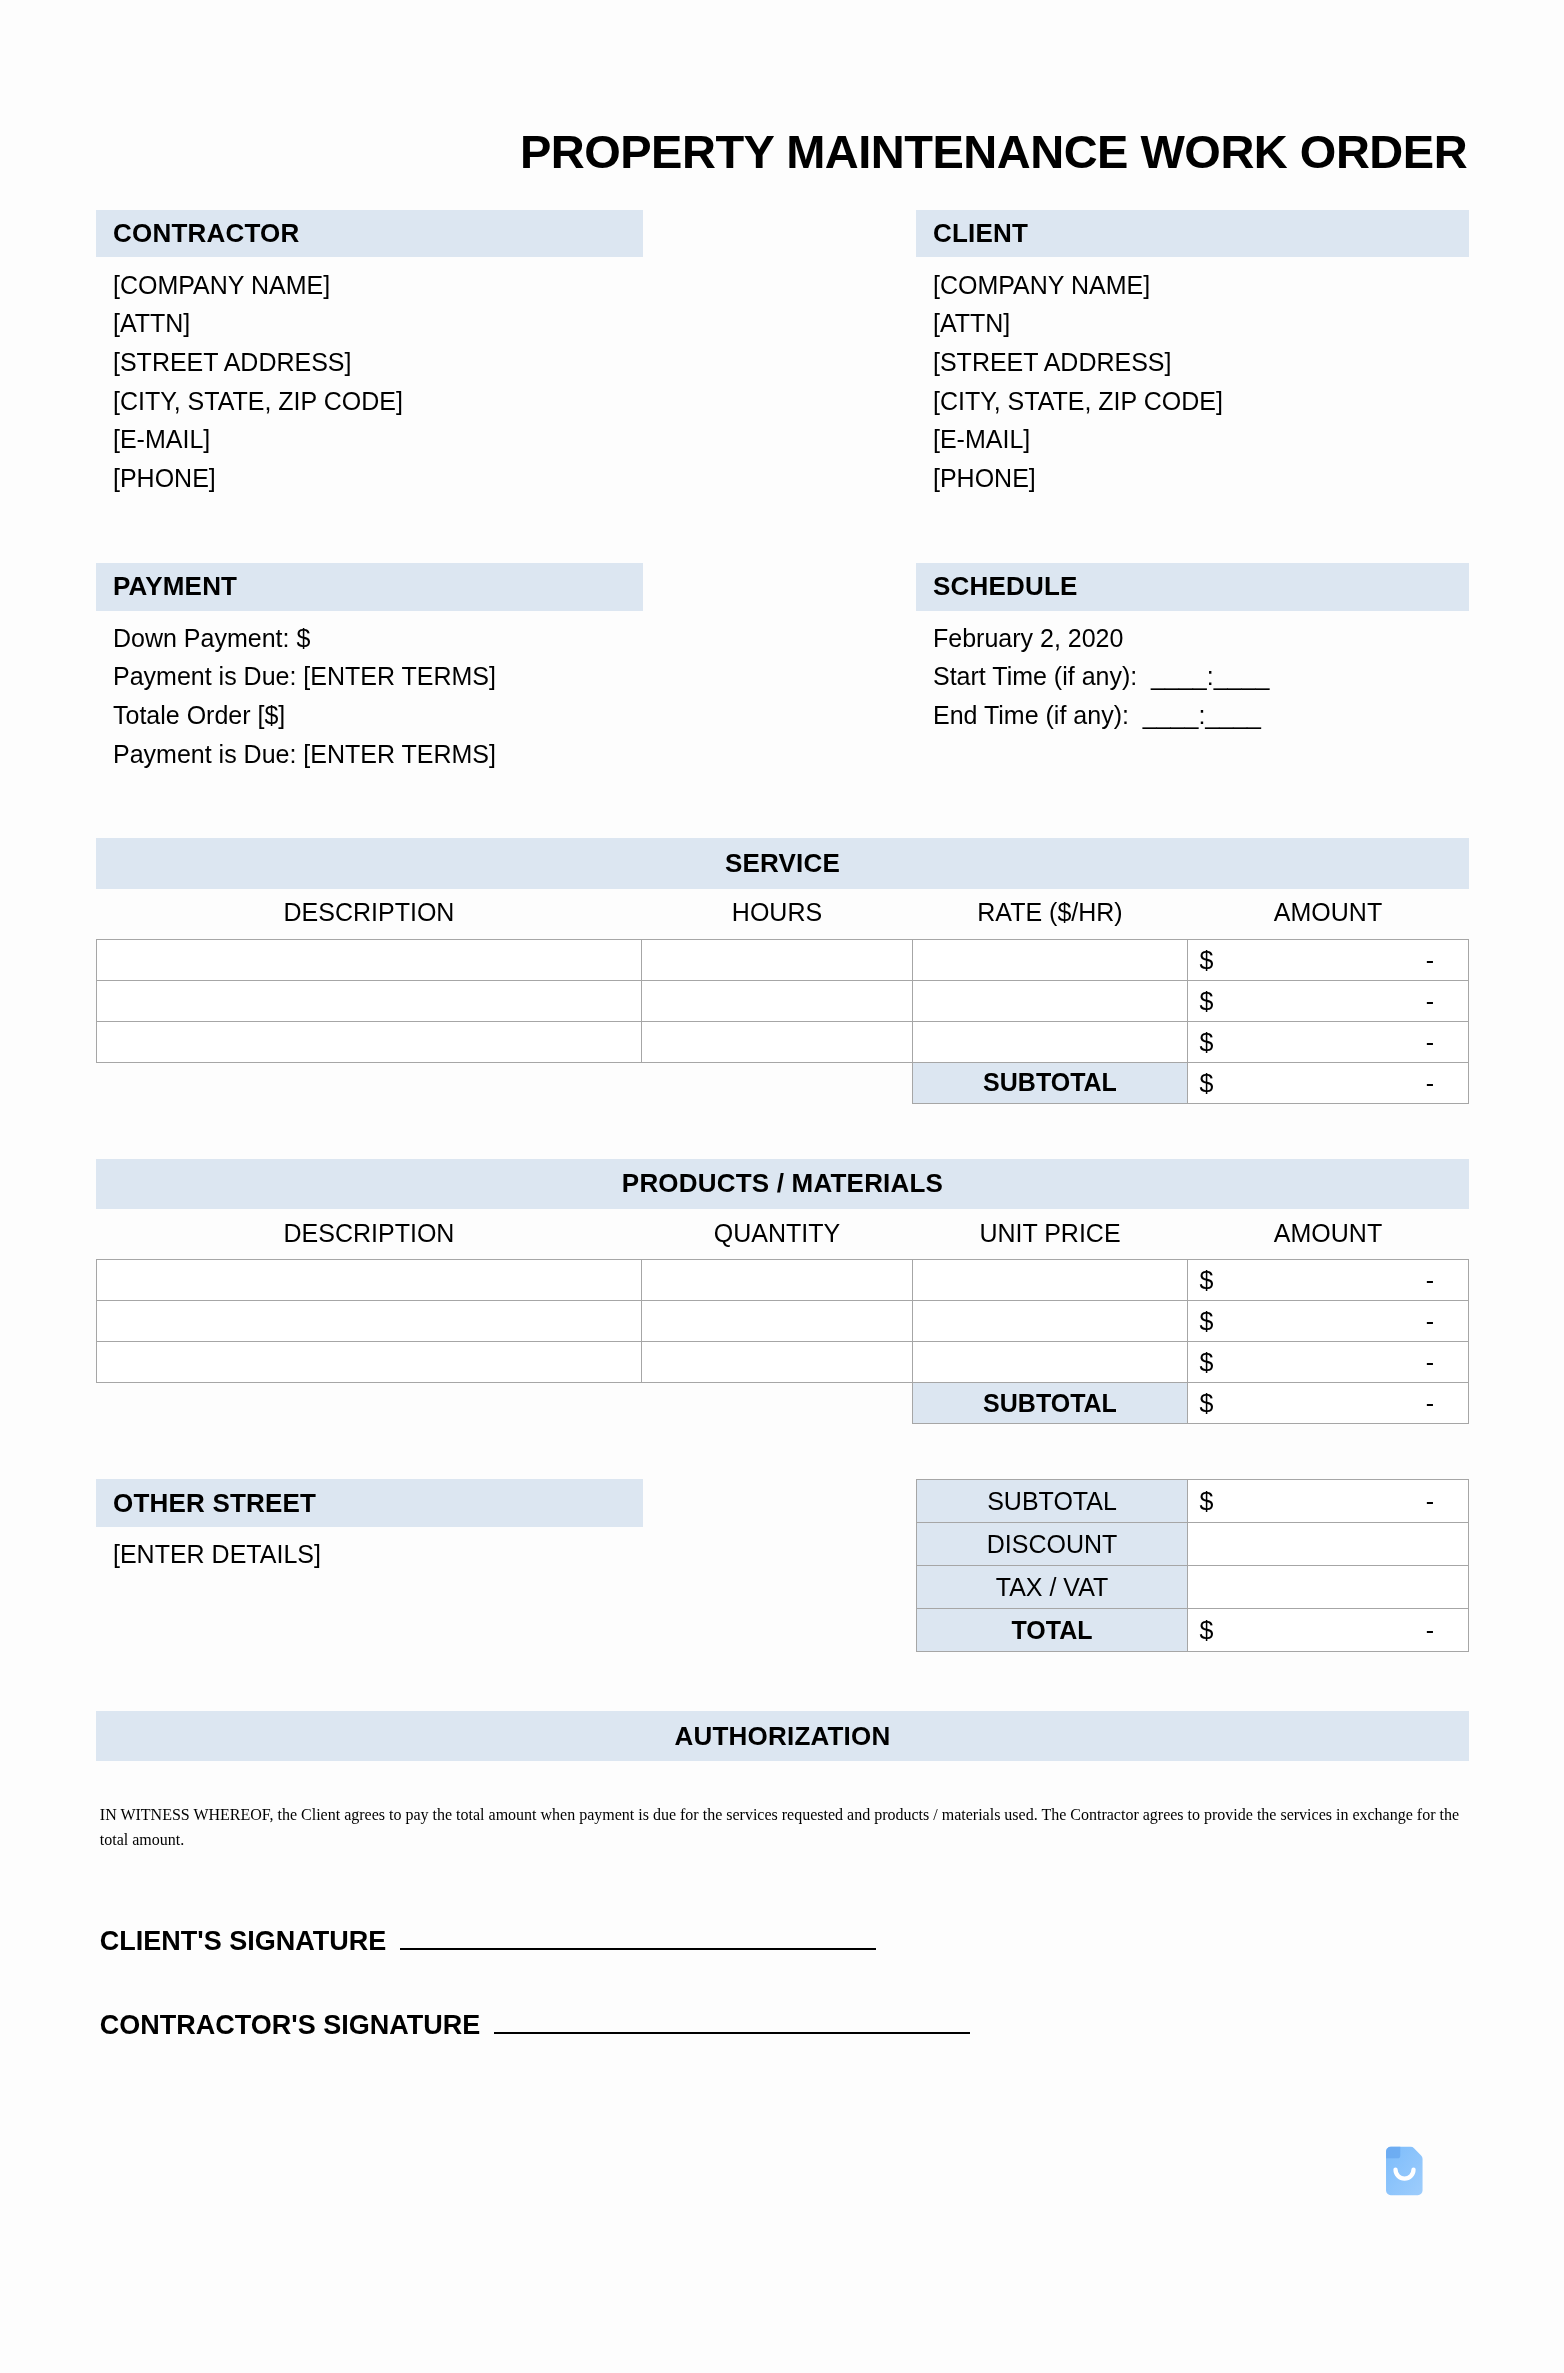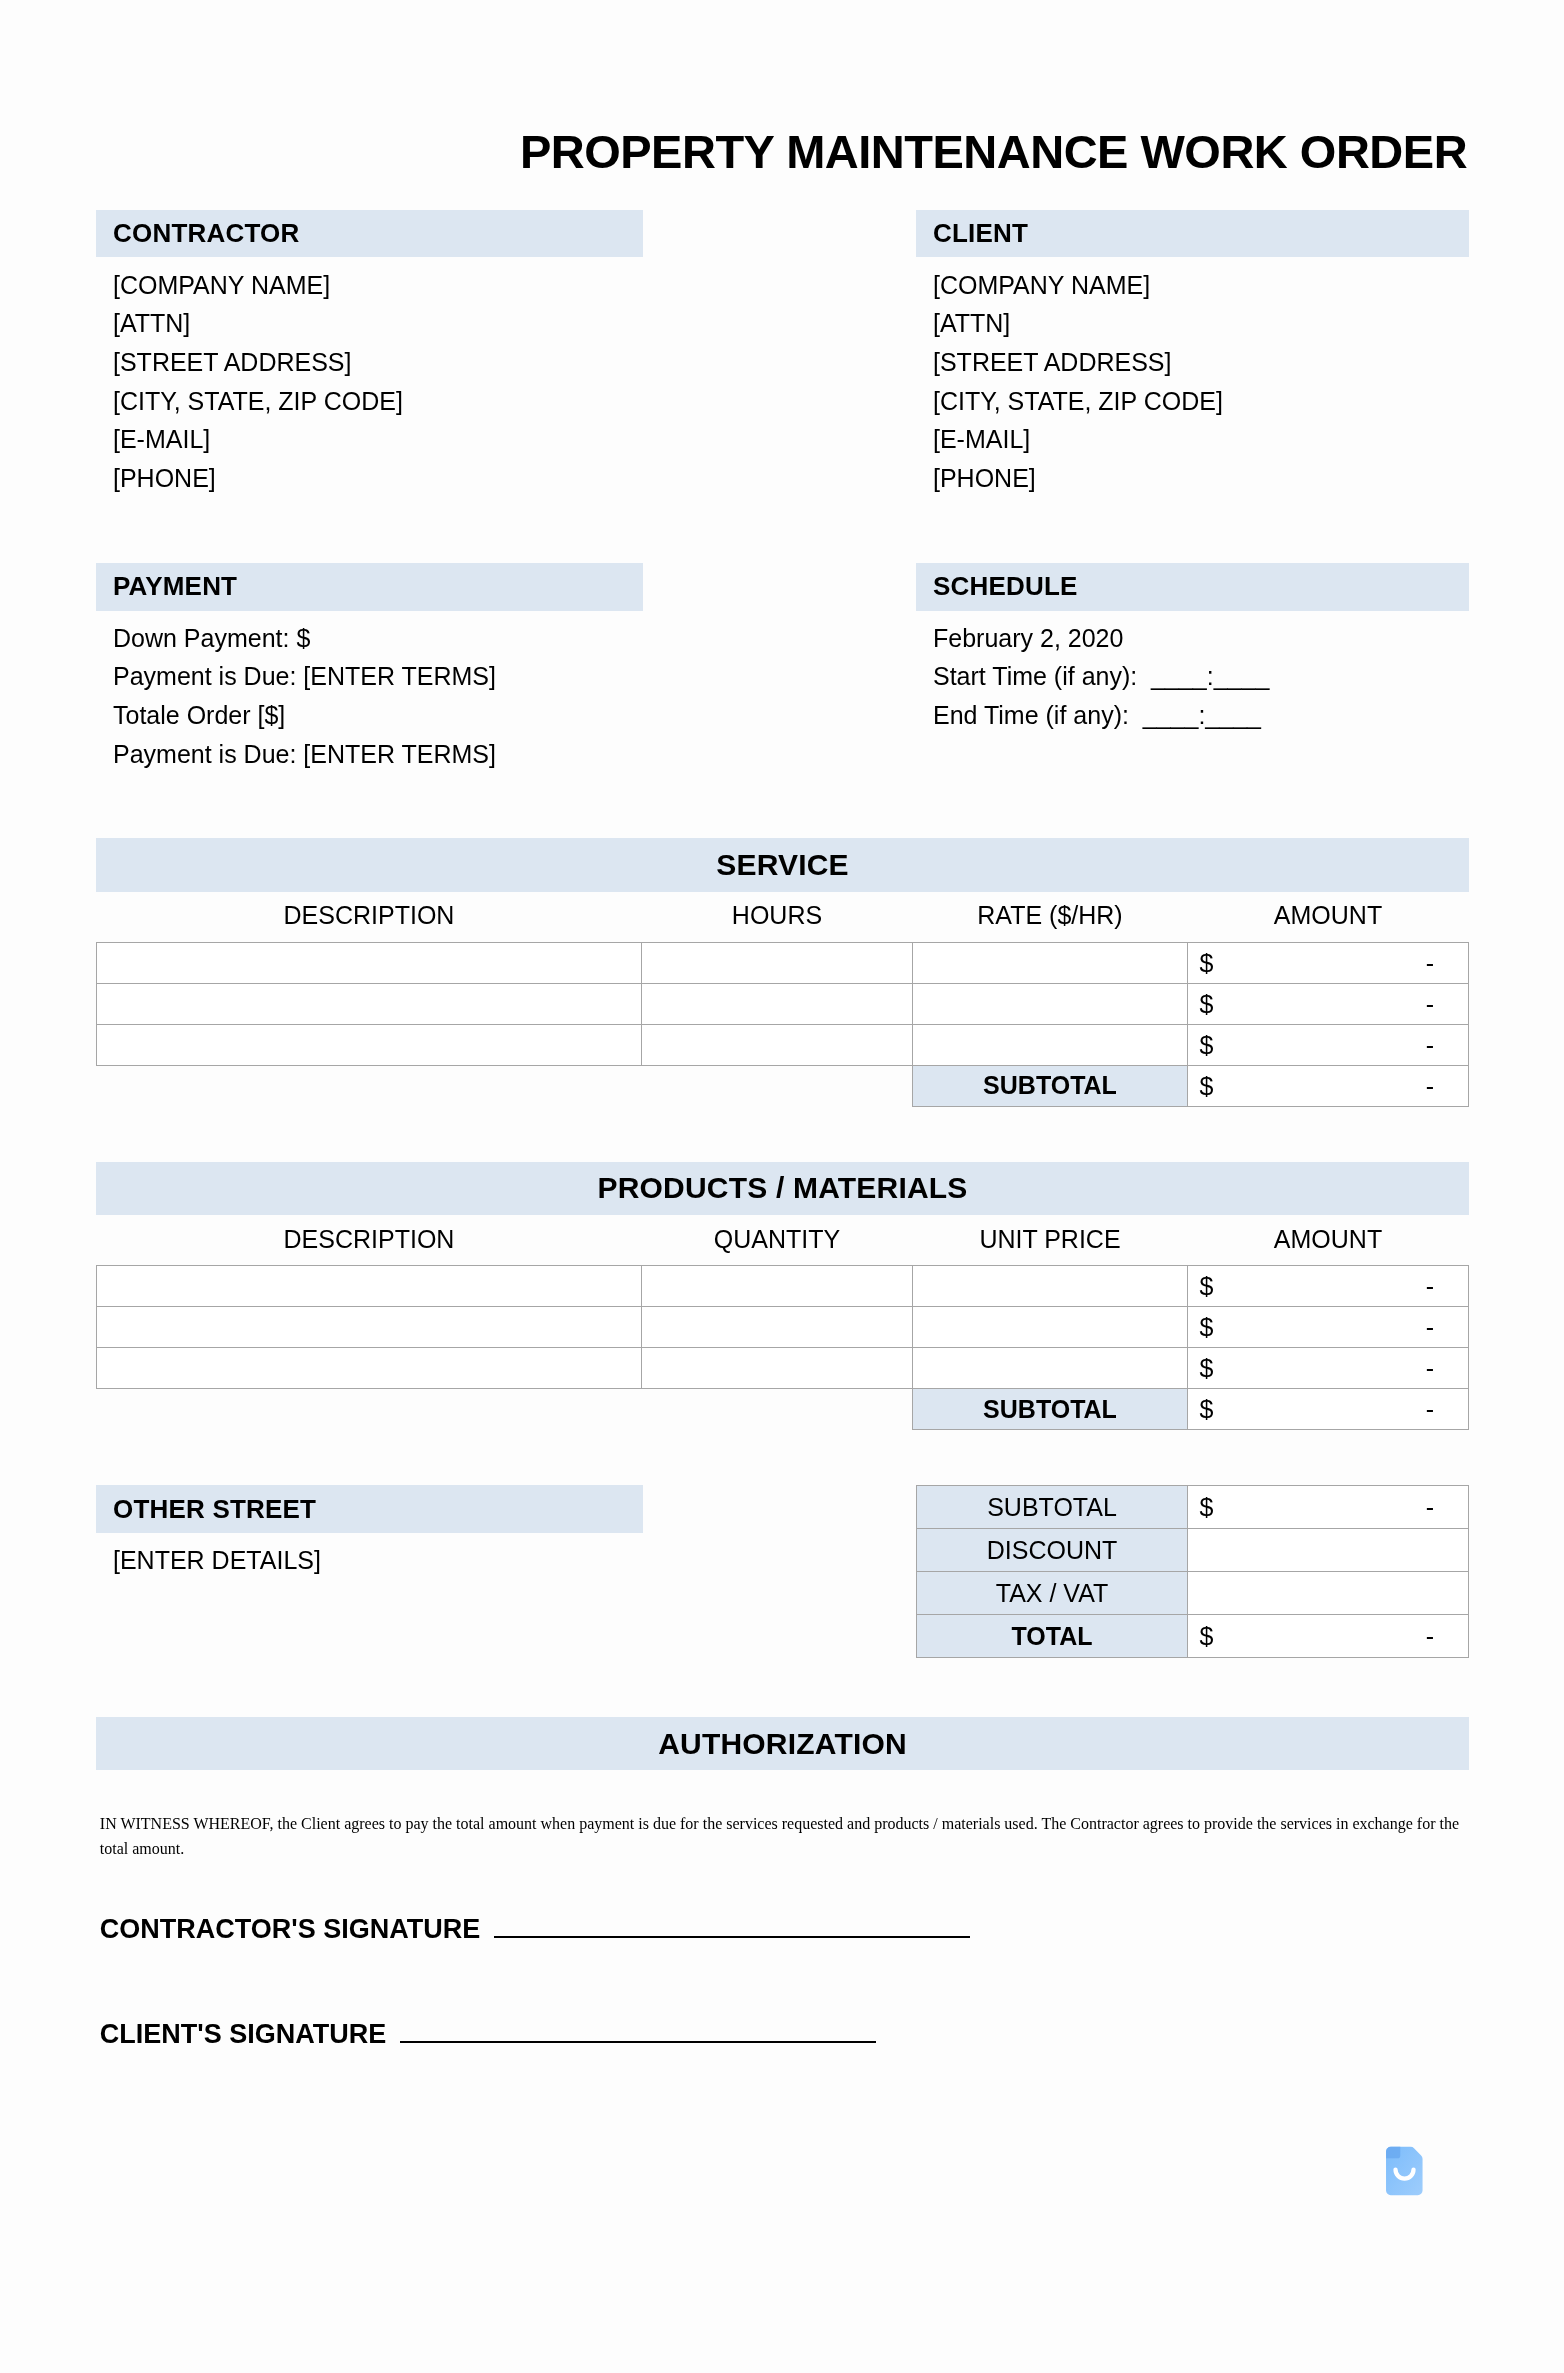--- a/index.html
+++ b/index.html
@@ -69,21 +69,21 @@
     padding: 3.8px 0;
     white-space: pre;
   }
 
   .sect-gap { height: 65px; }
 
   
   .band-full {
     background: #dce6f1;
     text-align: center;
-    font-size: 30px;
+    font-size: 26px;
     font-weight: bold;
     padding: 9.6px 0;
     letter-spacing: 0.2px;
   }
 
   
   .tbl {
     width: 100%;
     border-collapse: collapse;
     table-layout: fixed;
@@ -440,28 +440,28 @@
           </tbody>
         </table>
       </div>
     </div>
 
     <div class="auth-gap"></div>
 
     <div class="band-full">AUTHORIZATION</div>
     <div class="witness">IN WITNESS WHEREOF, the Client agrees to pay the total amount when payment is due for the services requested and products / materials used. The Contractor agrees to provide the services in exchange for the total amount.</div>
 
+    <div class="sig-row second">
+      <span>CLIENT'S SIGNATURE</span>
+      <span class="sig-line b"></span>
+    </div>
+
     <div class="sig-row first">
       <span>CONTRACTOR'S SIGNATURE</span>
       <span class="sig-line a"></span>
-    </div>
-
-    <div class="sig-row second">
-      <span>CLIENT'S SIGNATURE</span>
-      <span class="sig-line b"></span>
     </div>
 
   </div>
 
   <div class="wm">
     <svg width="52" height="55" viewBox="0 0 54 58" xmlns="http://www.w3.org/2000/svg">
       <defs>
         <linearGradient id="wmg" x1="0" y1="0" x2="1" y2="1">
           <stop offset="0%" stop-color="#7cbcfb"></stop>
           <stop offset="100%" stop-color="#9ecdfc"></stop>

